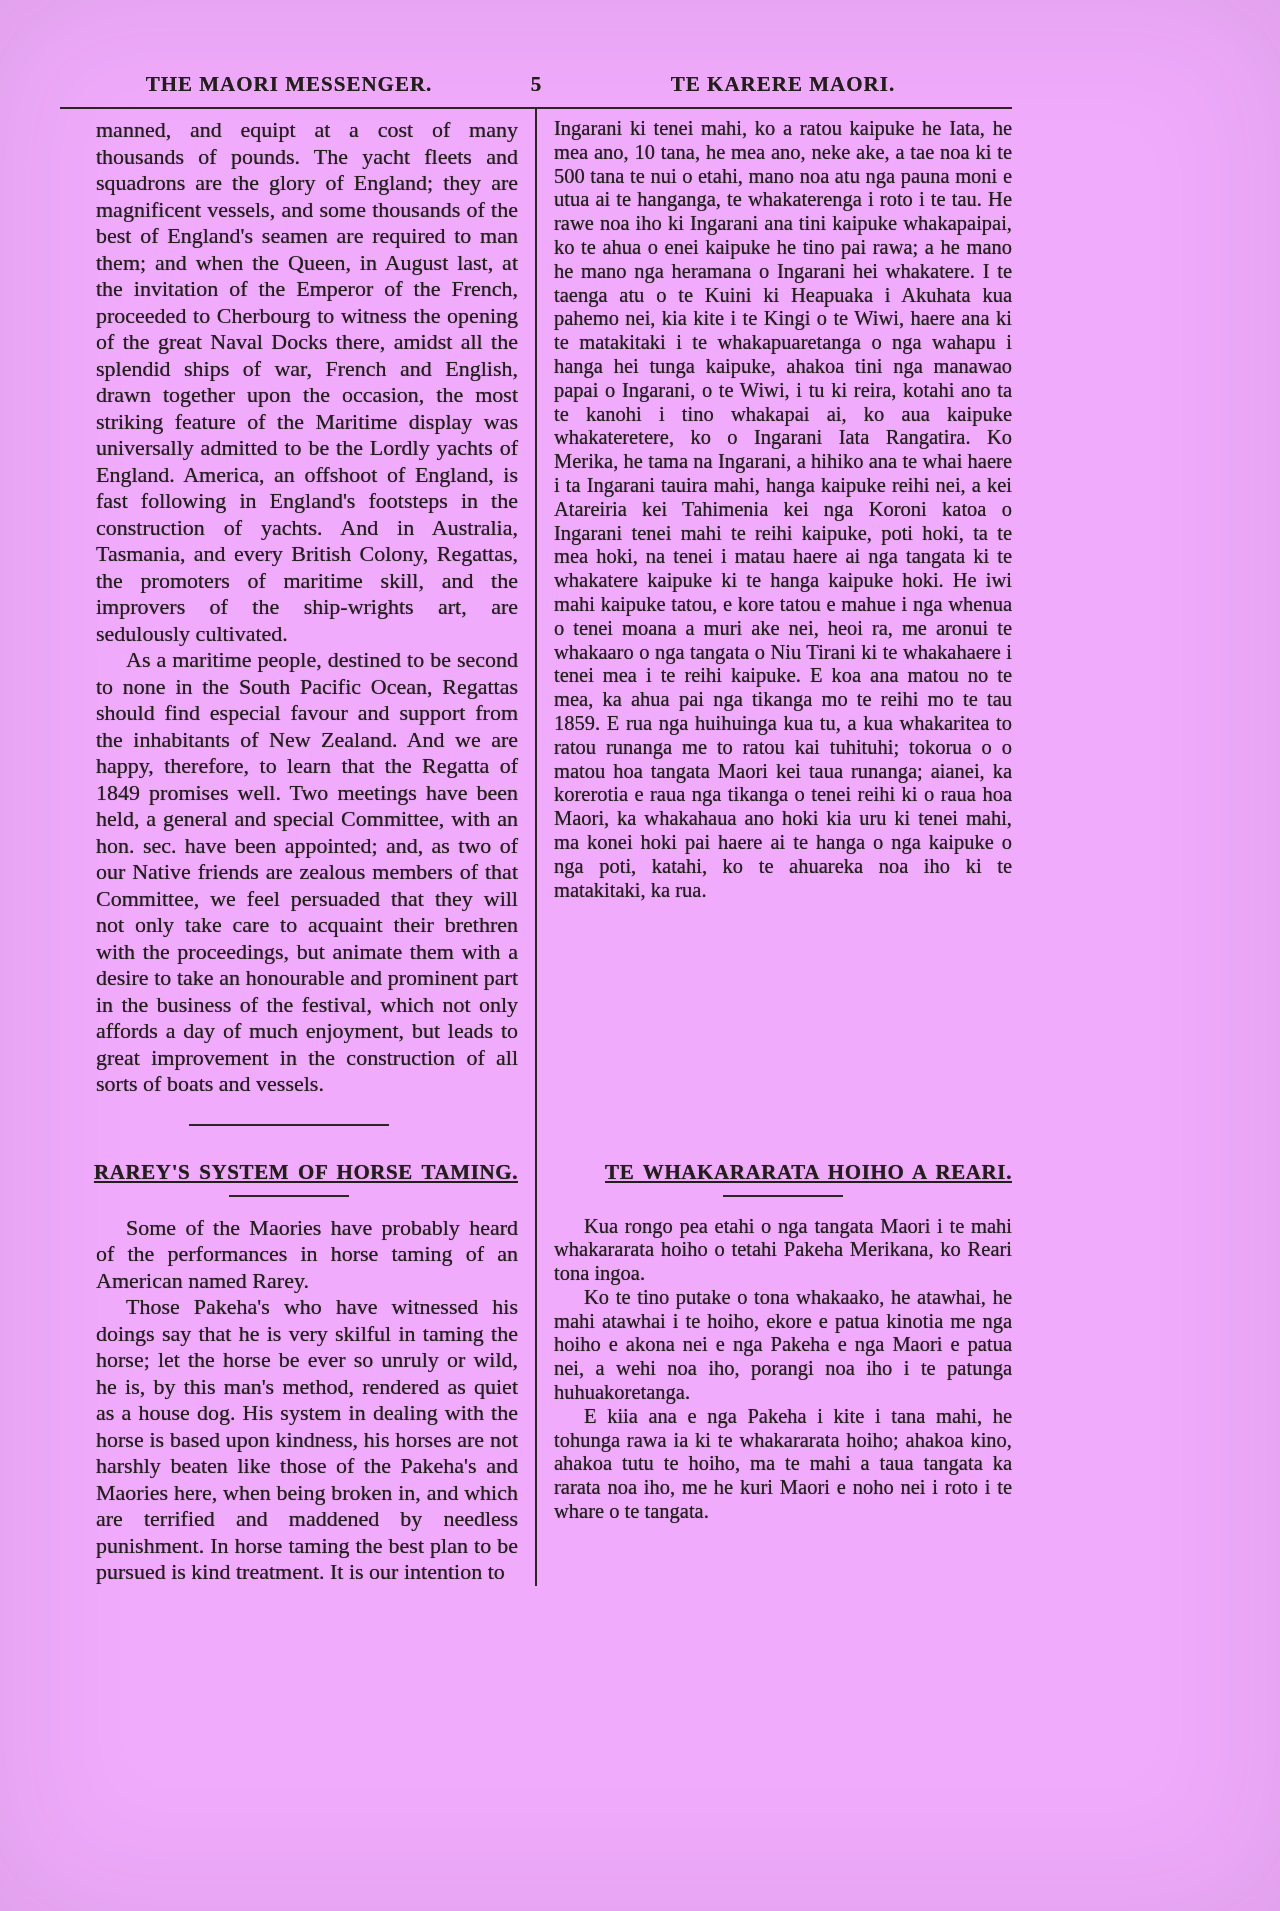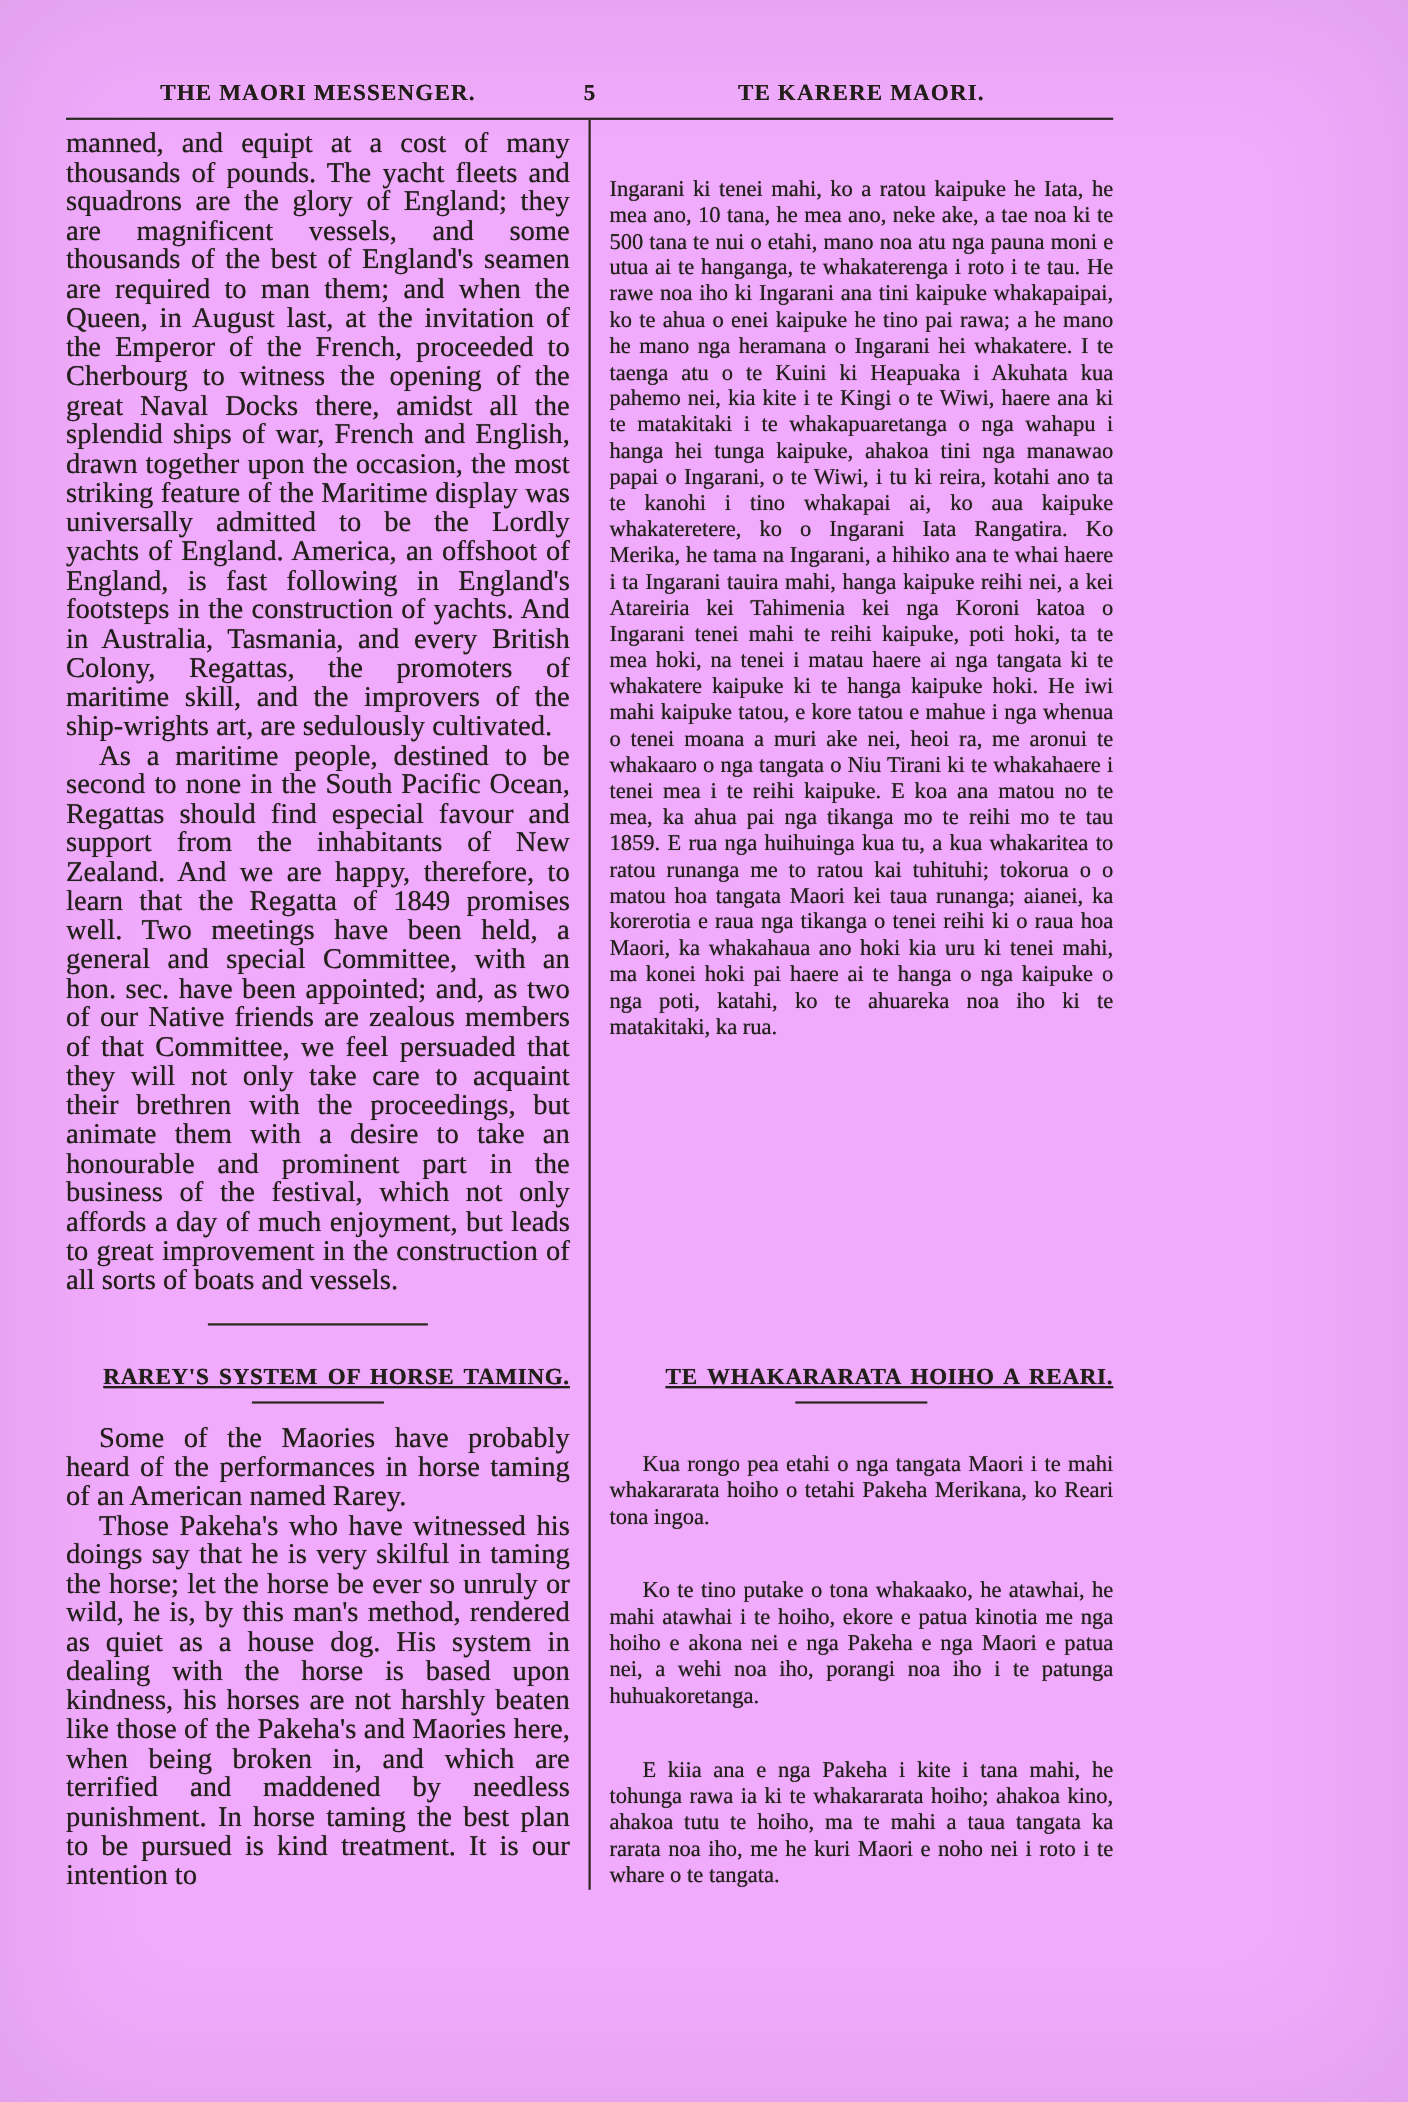--- a/index.html
+++ b/index.html
@@ -63,22 +63,22 @@
 
   p {
     text-align: justify;
     text-indent: 30px;
     hyphens: auto;
     -webkit-hyphens: auto;
     text-shadow: 0 0 0.7px rgba(34, 31, 26, 0.75);
   }
   p.continuation { text-indent: 0; }
 
-  .col-en p { font-size: 26px;   line-height: 26.5px; }
-  .col-mi p { font-size: 20.5px; line-height: 23.8px; margin-top: 44px; }
+  .col-en p { font-size: 22px;   line-height: 26.5px; margin-left: 36px; }
+  .col-mi p { font-size: 20.5px; line-height: 23.8px; }
 
   
   .section-separator {
     width: 200px;
     height: 2px;
     background: #2a2620;
     margin: 26px auto 34px auto;
   }
   .pad-top { padding-top: 62px; }
 

